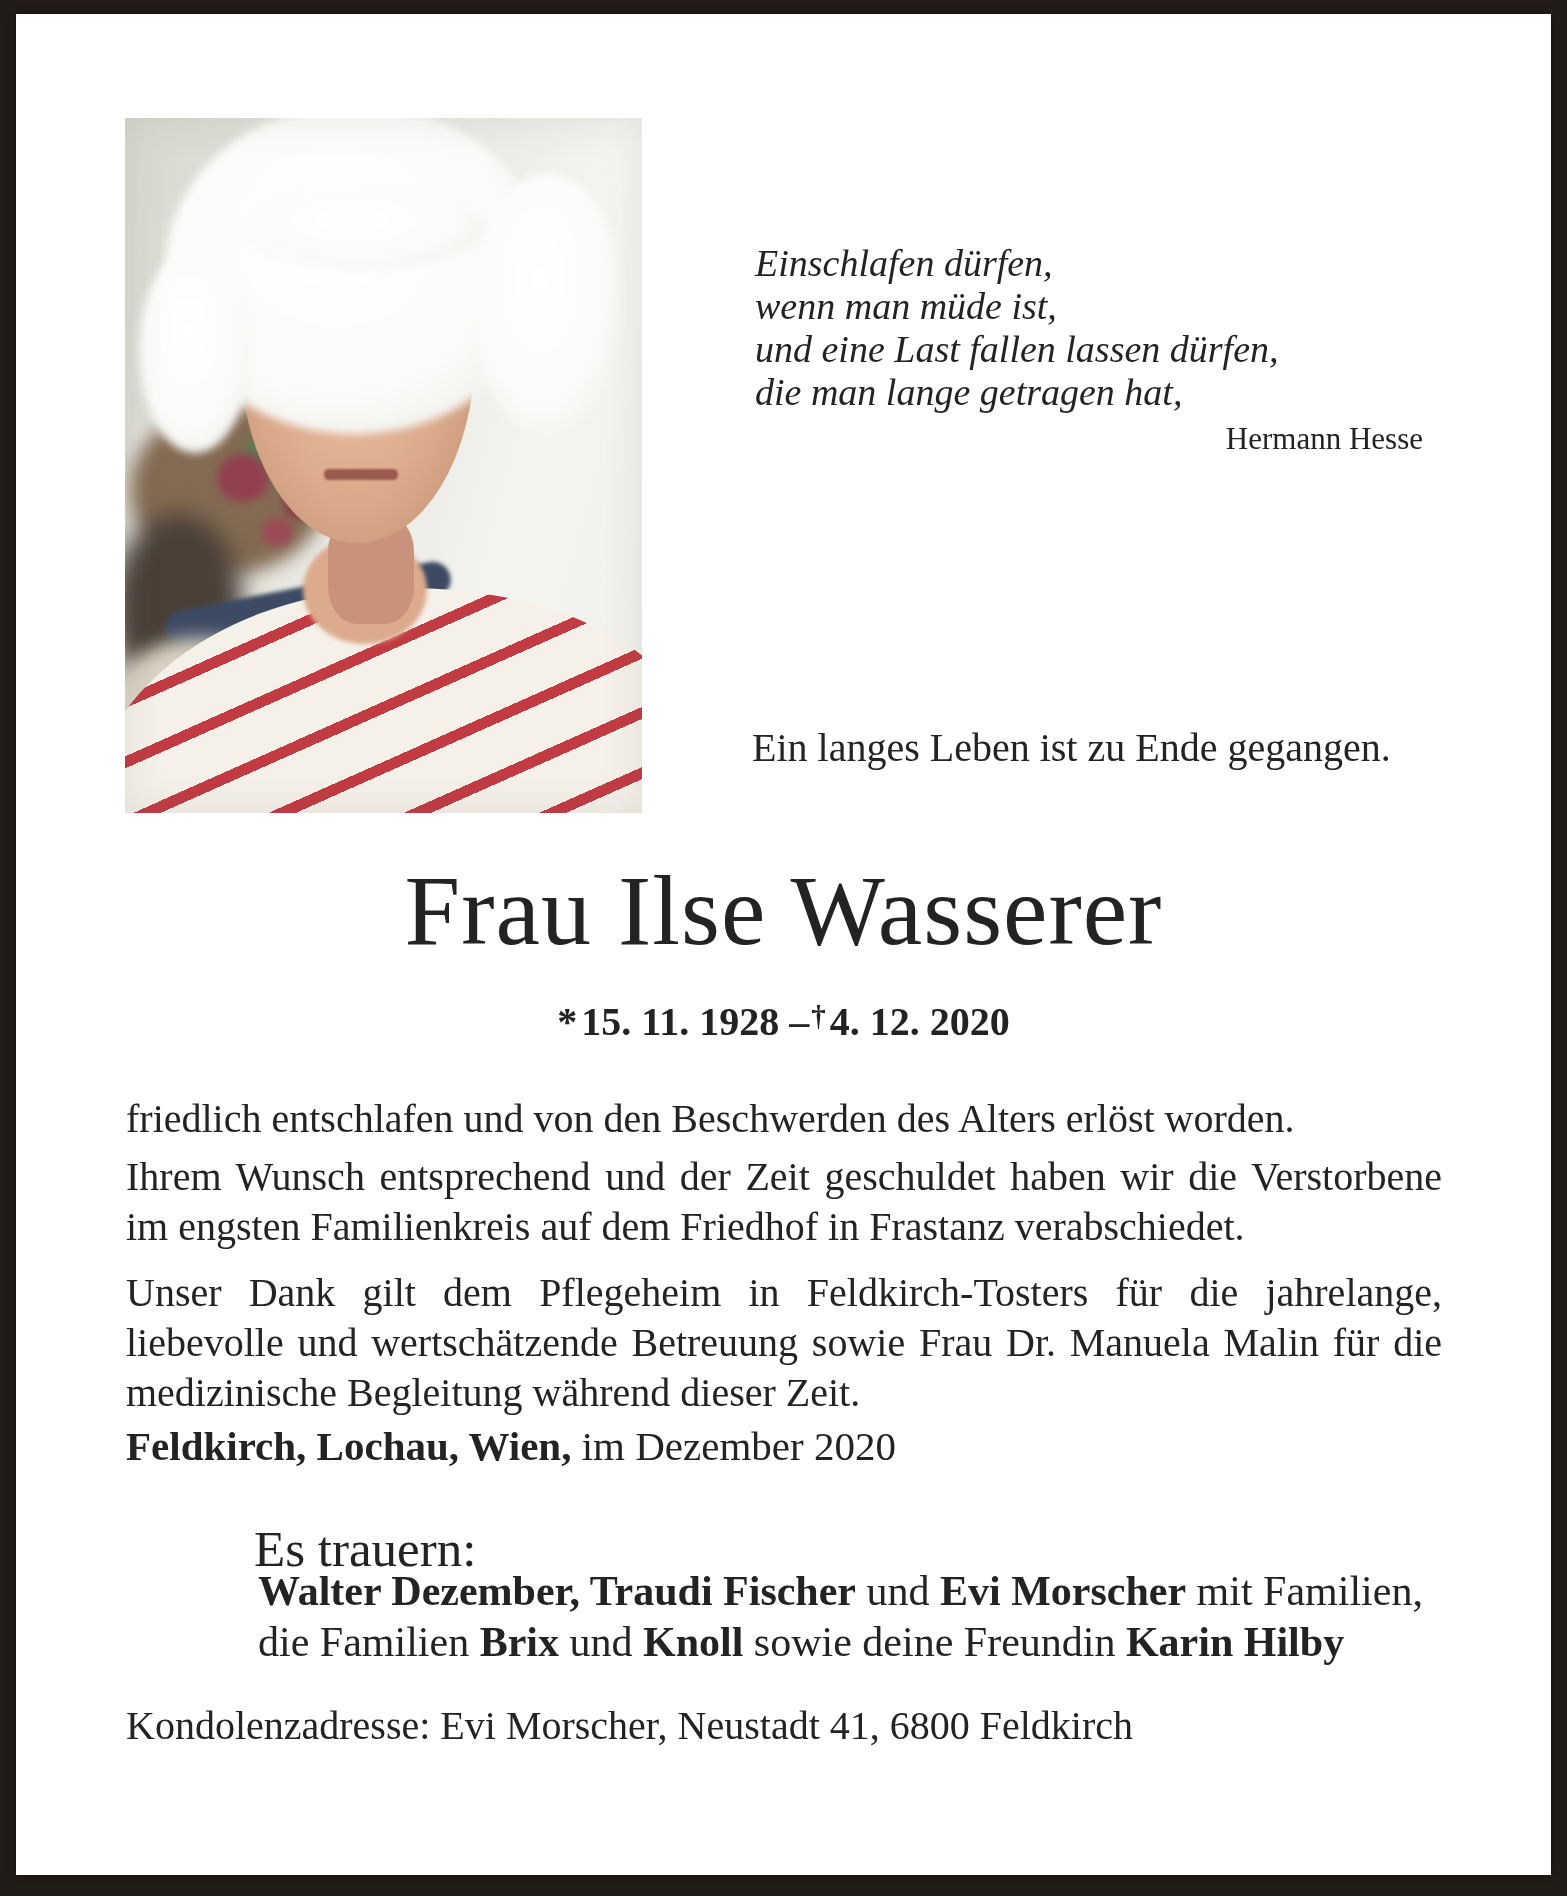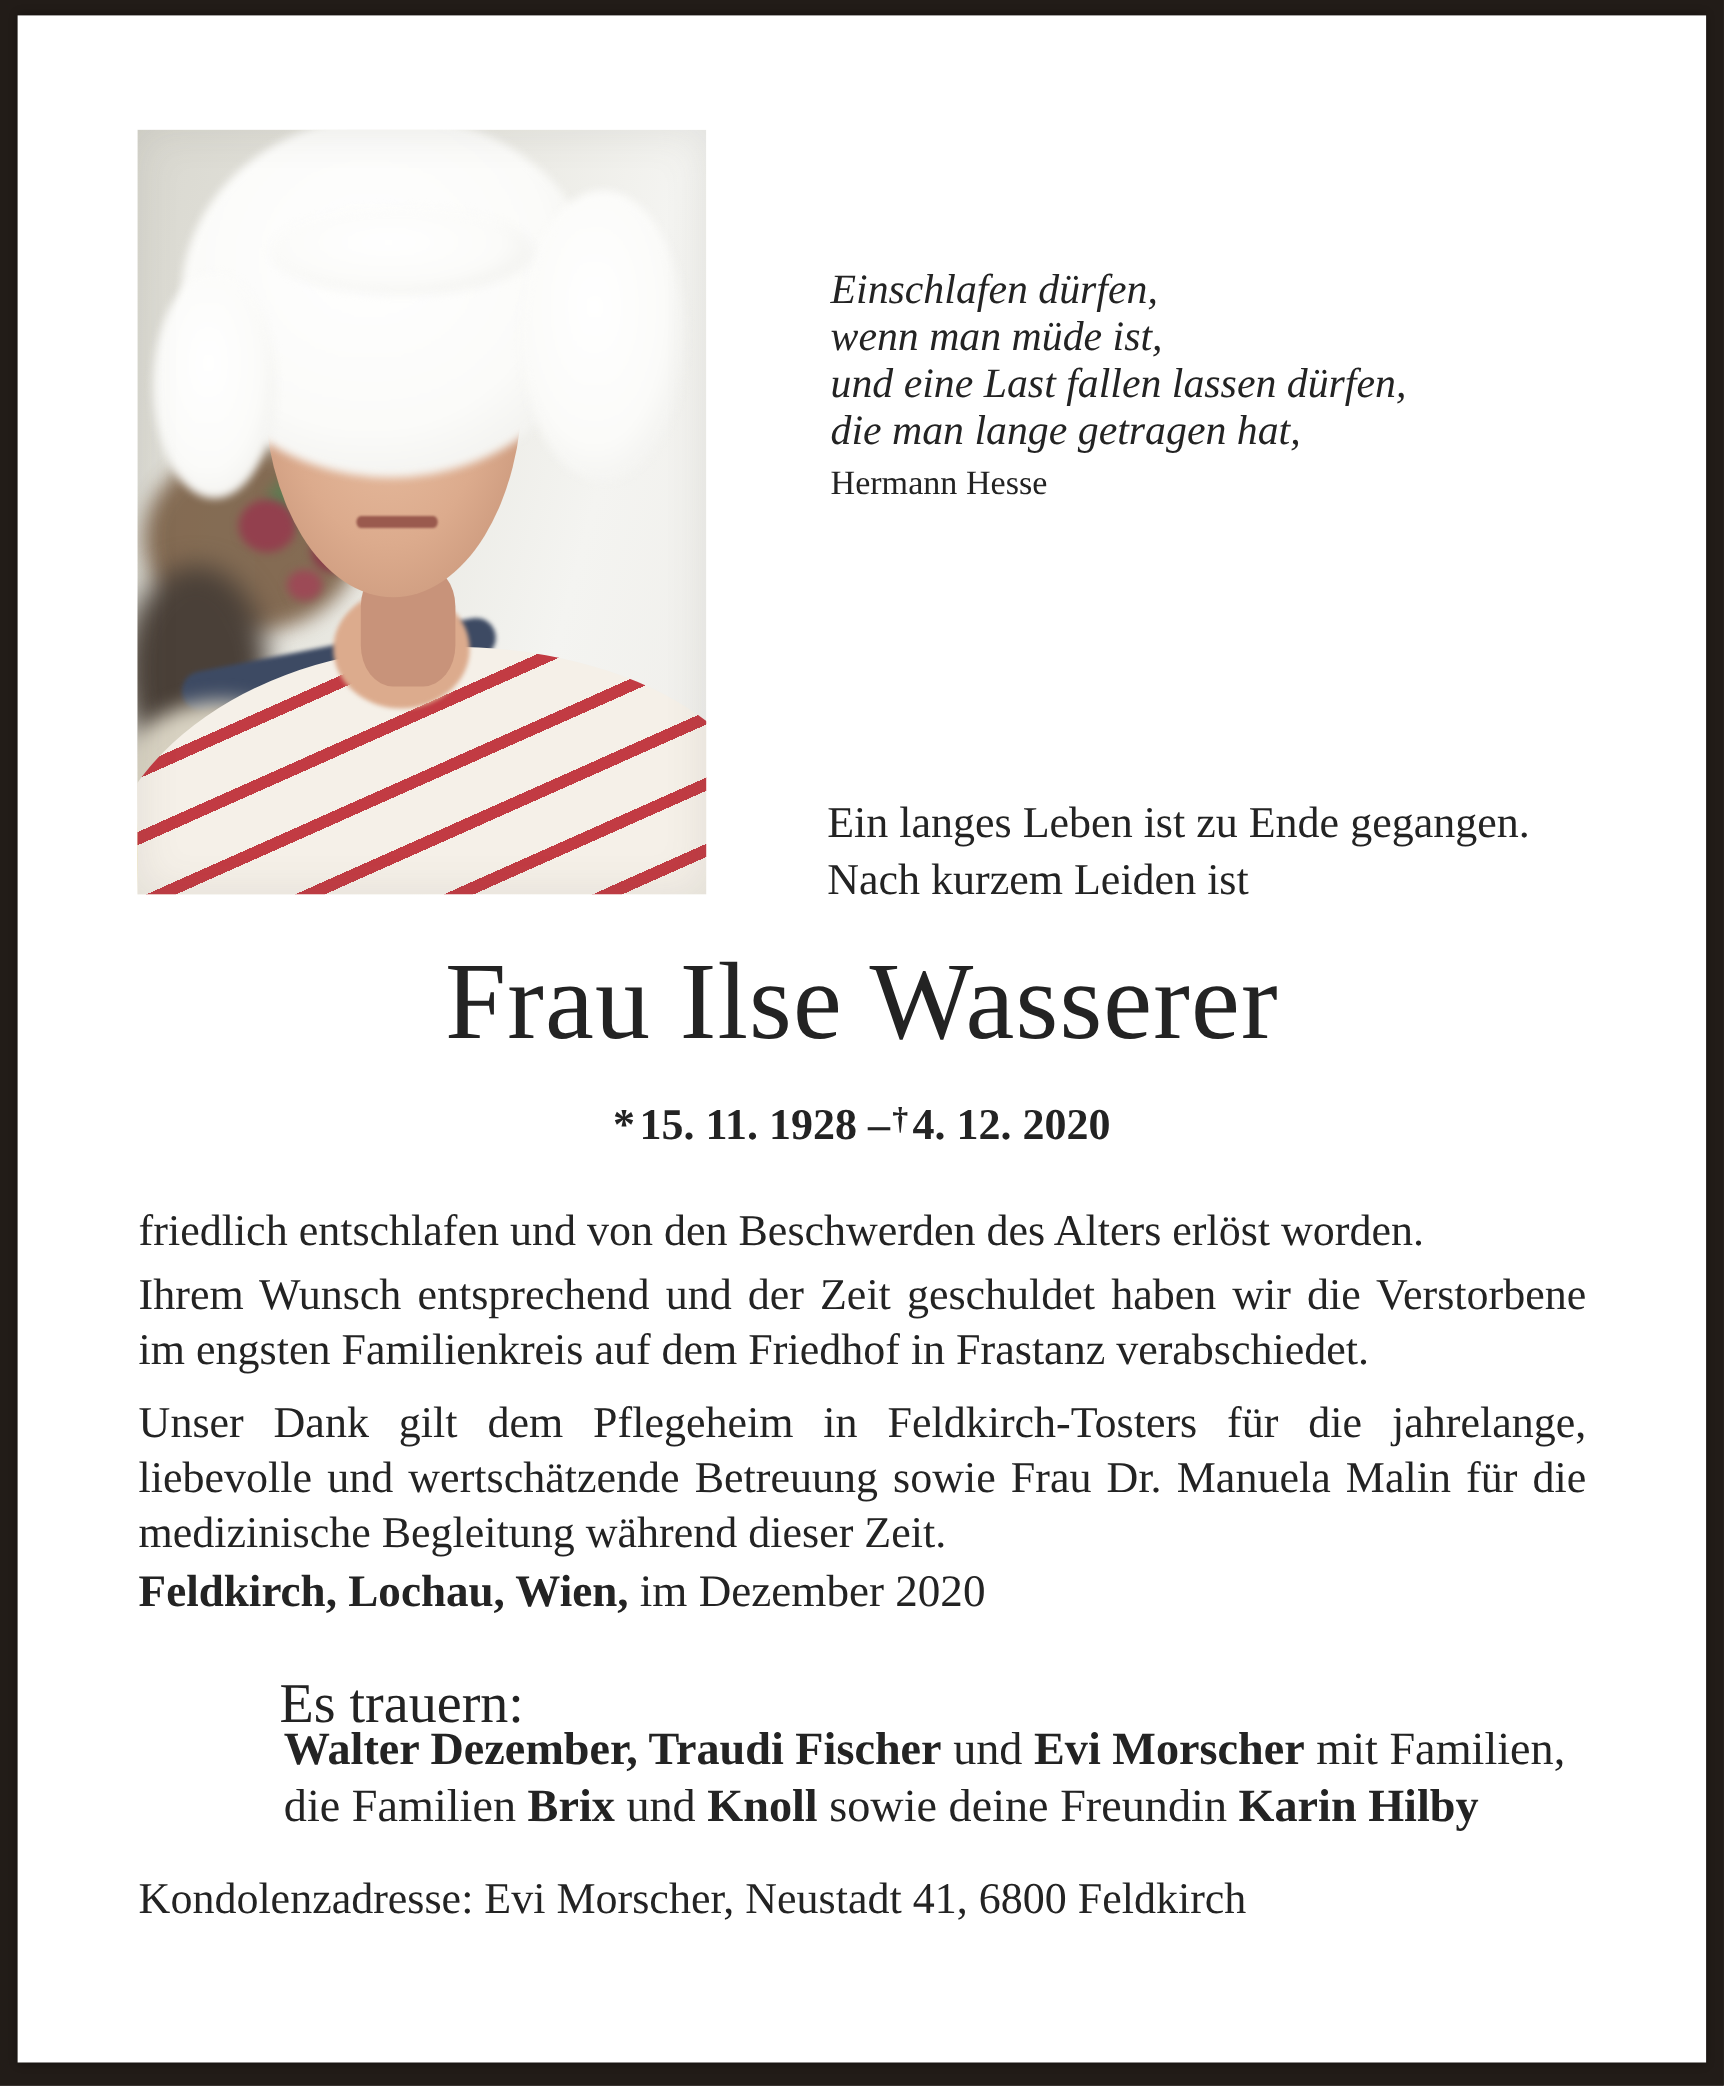--- a/index.html
+++ b/index.html
@@ -50,21 +50,21 @@
          background:#9a5a4e;filter:blur(1px);}
   .ph-hair{position:absolute;background:radial-gradient(ellipse at 45% 40%, #ffffff 0%, var(--hair) 55%, #e8e8e4 100%);
            border-radius:50%;filter:blur(4px);}
   .h-main{left:40px;top:-14px;width:380px;height:330px;}
   .h-left{left:14px;top:130px;width:112px;height:205px;}
   .h-right{left:348px;top:55px;width:150px;height:265px;}
   .h-fringe{left:120px;top:70px;width:240px;height:80px;border-radius:50%;}
   
   .tx{position:absolute;}
   .quote{left:739px;top:228px;width:668px;font-style:italic;font-size:38px;line-height:43px;}
-  .quote-attrib{font-style:normal;font-size:31px;line-height:40px;text-align:left;margin-top:5px;}
+  .quote-attrib{font-style:normal;font-size:31px;line-height:40px;text-align:right;margin-top:5px;}
   .intro{left:736px;top:708px;font-size:40px;line-height:52px;}
   .name{left:0;top:842px;width:100%;text-align:center;font-size:100px;line-height:110px;
         font-weight:normal;margin:0;letter-spacing:1px;}
   .dates{left:0;top:984px;width:100%;text-align:center;font-size:40px;font-weight:bold;}
   .dates .sym-star{font-size:40px;margin-right:4px;}
   .dates .sym-dagger{font-size:29px;vertical-align:9px;margin:0 4px 0 0;}
   .dates .dash{margin:0 2px 0 10px;}
   .para{left:110px;width:1316px;font-size:40px;line-height:50px;}
   .just{text-align:justify;}
   .p1{top:1080px;} .p2{top:1138px;} .p3{top:1254px;}
@@ -109,21 +109,20 @@
     <div class="tx quote">
       <div>Einschlafen dürfen,</div>
       <div>wenn man müde ist,</div>
       <div>und eine Last fallen lassen dürfen,</div>
       <div>die man lange getragen hat,</div>
       <div class="quote-attrib">Hermann Hesse</div>
     </div>
 
     <div class="tx intro">
       <div>Ein langes Leben ist zu Ende gegangen.</div>
-      <div>Nach kurzem Leiden ist</div>
     </div>
 
     <h1 class="tx name">Frau Ilse Wasserer</h1>
 
     <div class="tx dates">
       <span class="sym-star">*</span><span>15. 11. 1928</span><span class="dash">–</span><span class="sym-dagger">†</span><span>4. 12. 2020</span>
     </div>
 
     <div class="tx para p1">friedlich entschlafen und von den Beschwerden des Alters erlöst worden.</div>
     <div class="tx para p2 just">Ihrem Wunsch entsprechend und der Zeit geschuldet haben wir die Verstor­bene im engsten Familienkreis auf dem Friedhof in Frastanz verabschiedet.</div>

